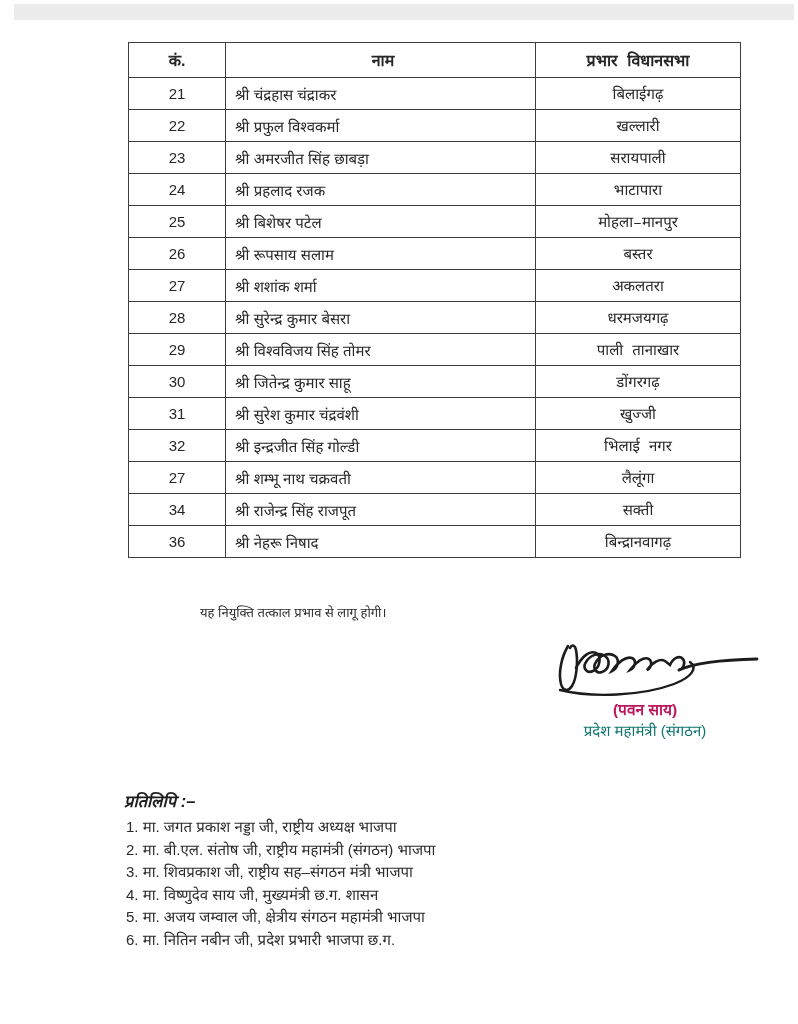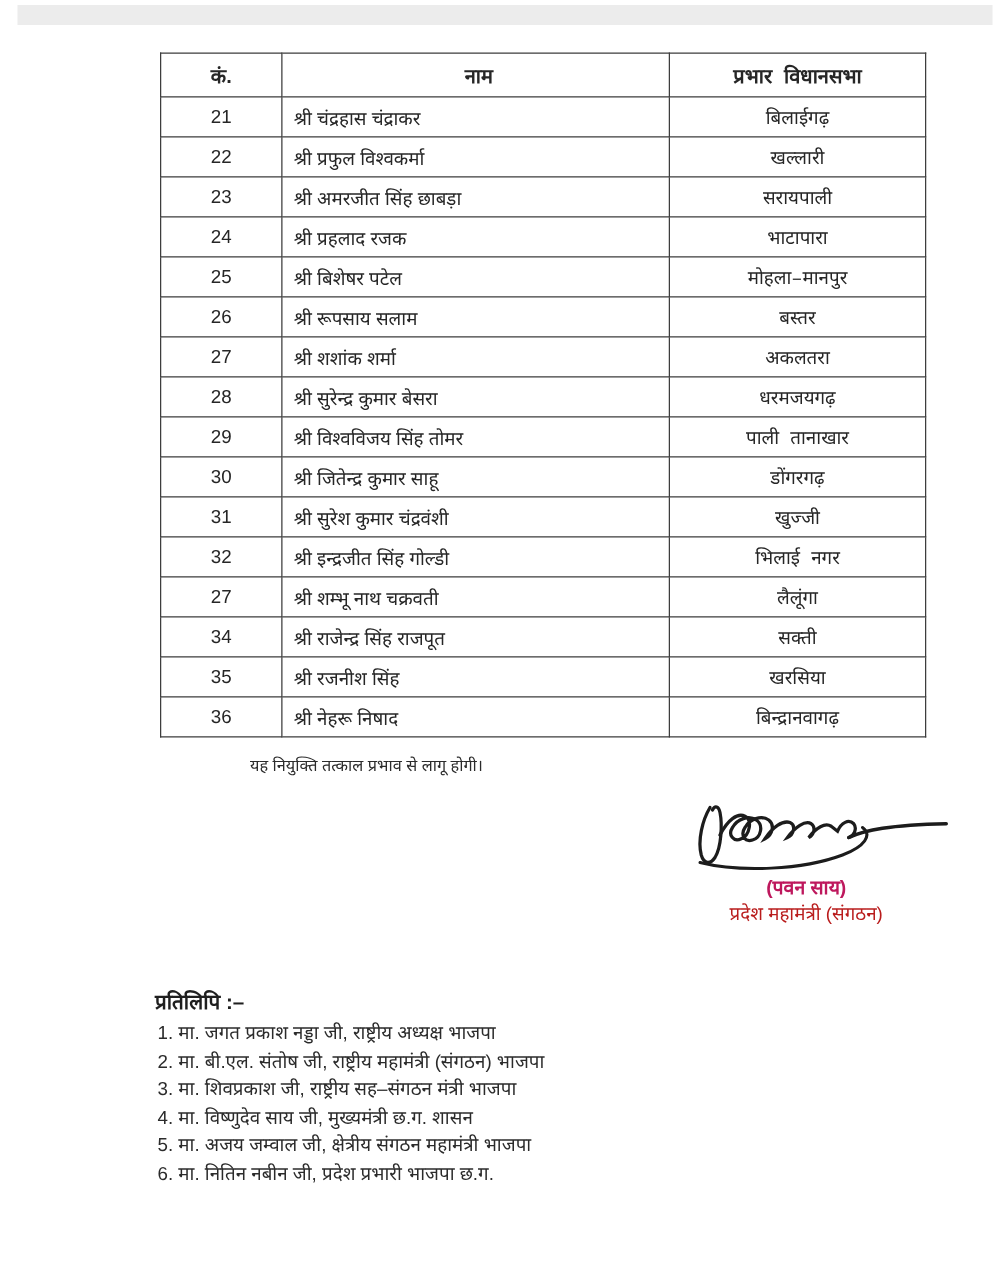--- a/index.html
+++ b/index.html
@@ -79,29 +79,30 @@
     font-size: 15.5px;
     color: #be185d;
   }
   .sign-title {
     position: absolute;
     left: 520px;
     top: 720px;
     width: 250px;
     text-align: center;
     font-size: 15px;
-    color: #b91c1c;
+    color: #0f766e;
   }
   .copy-heading {
     position: absolute;
     left: 124px;
     top: 789px;
     font-size: 16.5px;
     font-weight: bold;
     color: #1f1f1f;
+    font-style: italic;
   }
   .copy-list {
     position: absolute;
     left: 126px;
     top: 816px;
     width: 520px;
     font-size: 15px;
     color: #2b2b2b;
   }
   .copy-list .copy-item {
@@ -189,25 +190,20 @@
           <td class="col-serial">27</td>
           <td class="col-name">श्री शम्भू नाथ चक्रवती</td>
           <td class="col-const">लैलूंगा</td>
         </tr>
         <tr>
           <td class="col-serial">34</td>
           <td class="col-name">श्री राजेन्द्र सिंह राजपूत</td>
           <td class="col-const">सक्ती</td>
         </tr>
         <tr>
-          <td class="col-serial">35</td>
-          <td class="col-name">श्री रजनीश सिंह</td>
-          <td class="col-const">खरसिया</td>
-        </tr>
-        <tr>
           <td class="col-serial">36</td>
           <td class="col-name">श्री नेहरू निषाद</td>
           <td class="col-const">बिन्द्रानवागढ़</td>
         </tr>
       </tbody>
   </table>
 
   <p class="note">यह नियुक्ति तत्काल प्रभाव से लागू होगी।</p>
 
   <svg class="signature" viewBox="0 0 215 62" fill="none" xmlns="http://www.w3.org/2000/svg">

